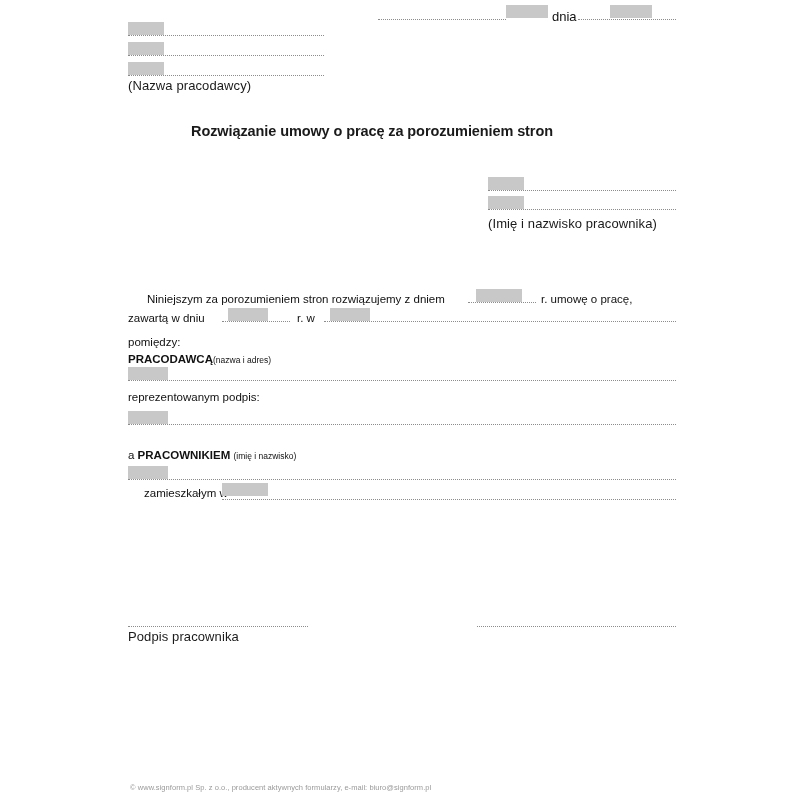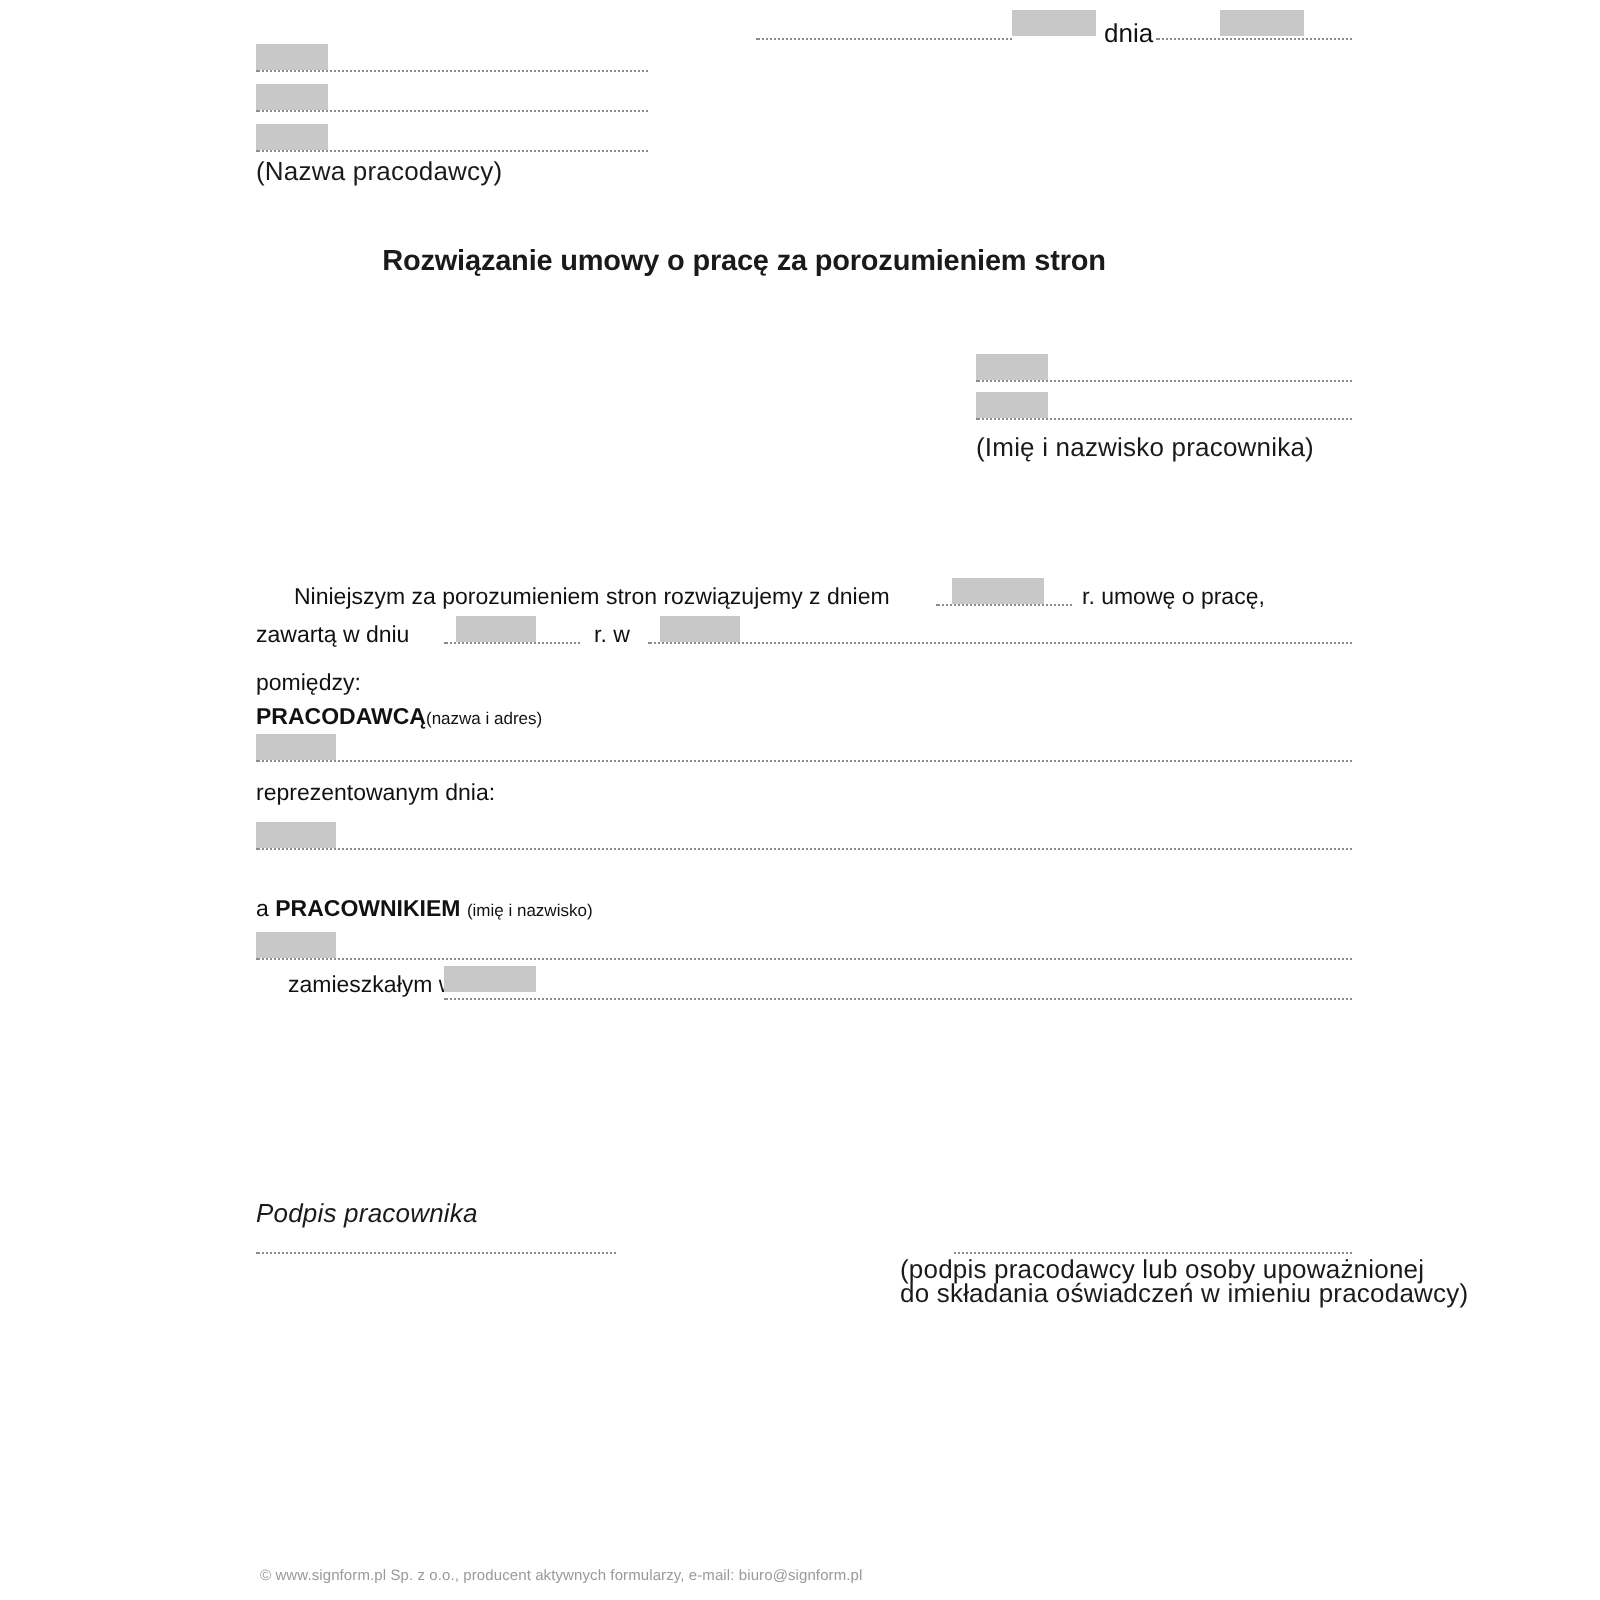--- a/index.html
+++ b/index.html
@@ -114,21 +114,21 @@
   #wkr-label     { left: 128px; top: 449px; }
   #wkr-field     { left: 128px; top: 466px; width: 40px; }
   #wkr-line      { left: 128px; top: 479px; width: 548px; }
 
   #adr-label     { left: 144px; top: 487px; }
   #adr-field     { left: 222px; top: 483px; width: 46px; }
   #adr-line      { left: 222px; top: 499px; width: 454px; }
 
   
   #sig-left-line   { left: 128px; top: 626px; width: 180px; }
-  #sig-left-label  { left: 128px; top: 599px; width: 180px; font-style: italic; }
+  #sig-left-label  { left: 128px; top: 629px; width: 180px; }
 
   #sig-right-line  { left: 477px; top: 626px; width: 199px; }
   #sig-right-label { left: 450px; top: 629px; width: 250px; }
   #sig-right-label div { line-height: 12px; }
 
   
   #footer {
     left: 130px; top: 783px;
     font-size: 7.5px;
     color: #9a9a9a;
@@ -176,40 +176,36 @@
   <div class="abs field" id="p2-field-2"></div>
 
   <div class="abs bodytext" id="p3-pomiedzy">pomiędzy:</div>
 
   <div class="abs bodytext" id="emr-label">
     <span class="bold">PRACODAWCĄ</span><span class="small-note">(nazwa i adres)</span>
   </div>
   <div class="abs field" id="emr-field"></div>
   <div class="abs dotline" id="emr-line"></div>
 
-  <div class="abs bodytext" id="rep-label">reprezentowanym dnia:</div>
+  <div class="abs bodytext" id="rep-label">reprezentowanym podpis:</div>
   <div class="abs field" id="rep-field"></div>
   <div class="abs dotline" id="rep-line"></div>
 
   <div class="abs bodytext" id="wkr-label">
     <span>a</span>
     <span class="bold">PRACOWNIKIEM</span>
     <span class="small-note">(imię i nazwisko)</span>
   </div>
   <div class="abs field" id="wkr-field"></div>
   <div class="abs dotline" id="wkr-line"></div>
 
   <div class="abs bodytext" id="adr-label">zamieszkałym w</div>
   <div class="abs field" id="adr-field"></div>
   <div class="abs dotline" id="adr-line"></div>
 
   <div class="abs dotline" id="sig-left-line"></div>
   <div class="abs caption" id="sig-left-label">Podpis pracownika</div>
 
   <div class="abs dotline" id="sig-right-line"></div>
-  <div class="abs caption" id="sig-right-label">
-    <div>(podpis pracodawcy lub osoby upoważnionej</div>
-    <div>do składania oświadczeń w imieniu pracodawcy)</div>
-  </div>
 
   <div class="abs" id="footer">© www.signform.pl Sp. z o.o., producent aktywnych formularzy, e-mail: biuro@signform.pl</div>
 
 </div>
 
 </body></html>

